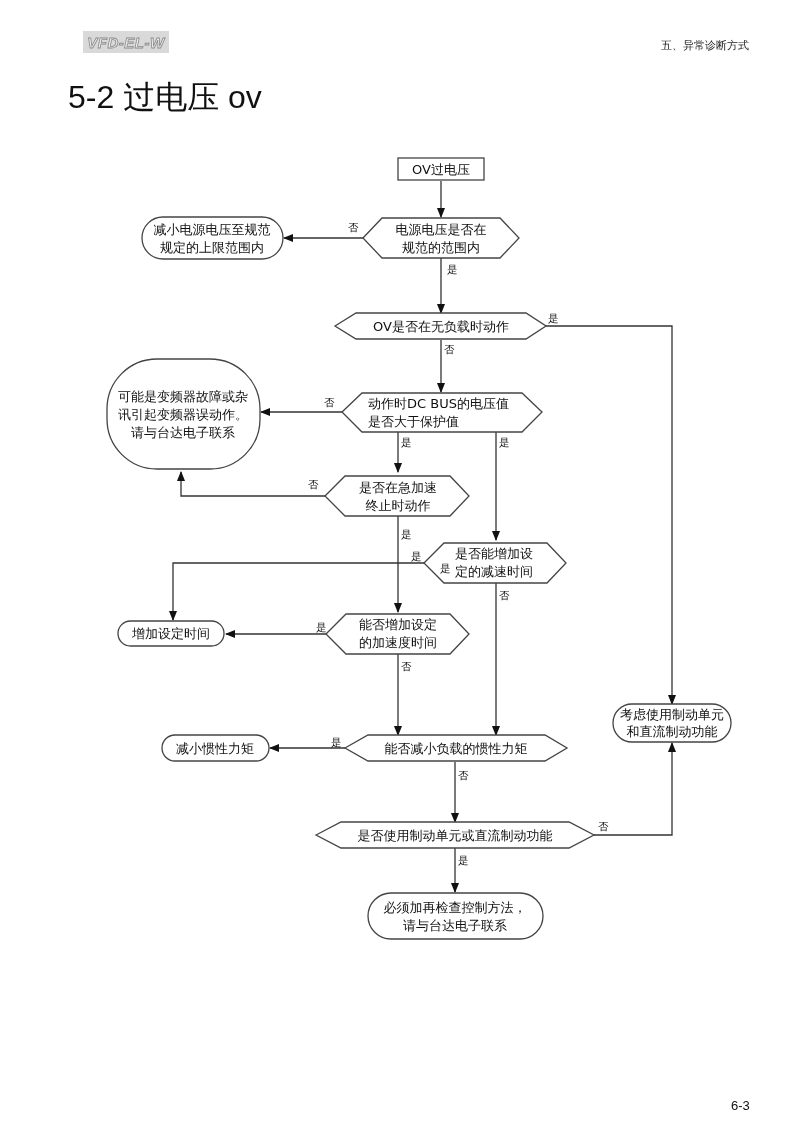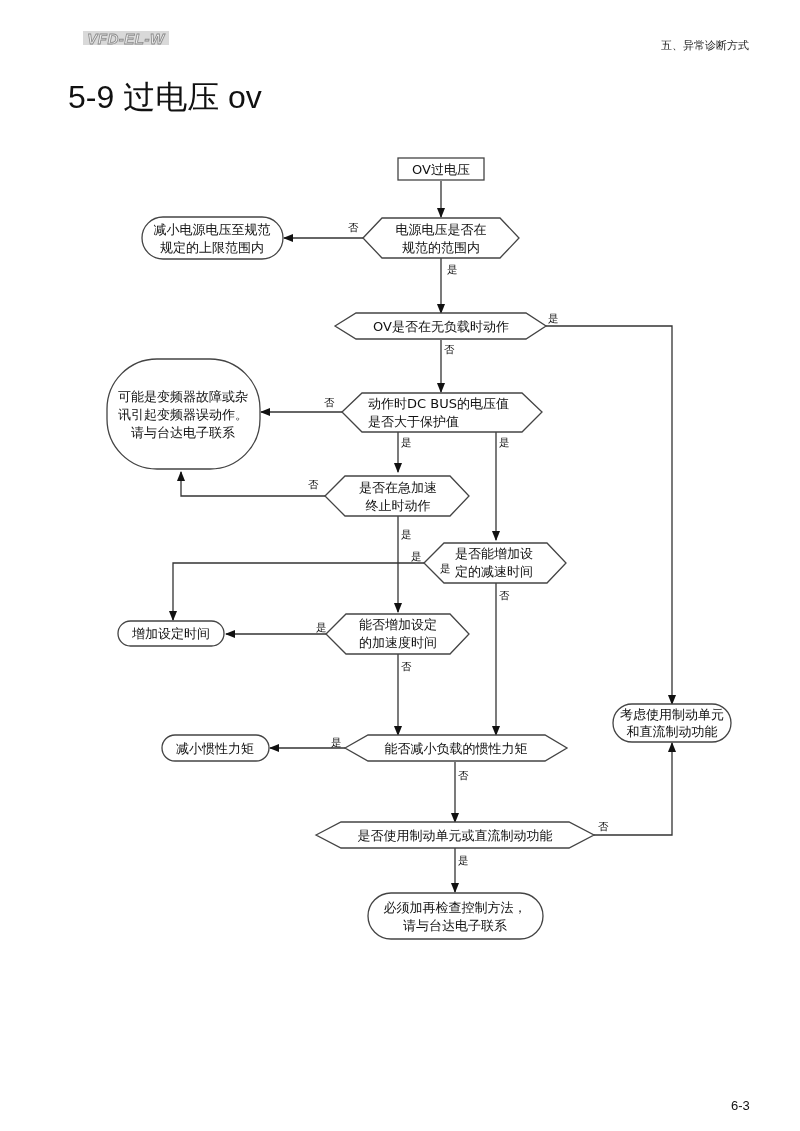--- a/index.html
+++ b/index.html
@@ -1,37 +1,37 @@
 <!DOCTYPE html>
 <html><head>
 <meta charset="utf-8">
 <style>
   html, body { margin: 0; padding: 0; background: #ffffff; }
   body { width: 800px; height: 1131px; position: relative; overflow: hidden; font-family: "DejaVu Sans", sans-serif; color: #000; }
-  .brand { position: absolute; left: 83px; top: 31px; width: 86px; height: 14px; background: #d9d9d9; display: flex; align-items: center; justify-content: center; }
+  .brand { position: absolute; left: 83px; top: 31px; width: 86px; height: 22px; background: #d9d9d9; display: flex; align-items: center; justify-content: center; }
   .brand span { font-family: "Liberation Sans", sans-serif; font-style: italic; font-weight: bold; font-size: 15px; color: #ececec; -webkit-text-stroke: 0.8px #8a8a8a; letter-spacing: 0.5px; }
   .chapter { position: absolute; right: 51px; top: 38px; font-size: 11px; color: #222; }
   .title { position: absolute; left: 68px; top: 76px; font-family: "Liberation Sans", sans-serif; font-size: 32px; color: #111; }
   .pageno { position: absolute; left: 731px; top: 1098px; font-family: "Liberation Sans", sans-serif; font-size: 13px; color: #111; }
   svg#flow { position: absolute; left: 0; top: 0; }
   svg text { font-family: "DejaVu Sans", sans-serif; fill: #111; }
   .node-text { font-size: 13px; }
   .lbl { font-size: 10.5px; }
   .shape { fill: #fff; stroke: #444; stroke-width: 1.3; }
   .edge { fill: none; stroke: #333; stroke-width: 1.3; }
   .arrowhead { fill: #111; }
 </style>
 </head>
 <body>
 
 <div class="brand">
     <span>VFD-EL-W</span>
   </div>
 <div class="chapter">五、异常诊断方式</div>
-<div class="title">5-9  过电压 ov</div>
+<div class="title">5-2  过电压 ov</div>
 <div class="pageno">6-3</div>
 
 <svg id="flow" width="800" height="1131" viewBox="0 0 800 1131">
   <defs>
     <marker id="arr" viewBox="0 0 10 10" refX="9" refY="5" markerWidth="8" markerHeight="8" orient="auto">
       <path d="M0,1 L10,5 L0,9 Z" class="arrowhead"></path>
     </marker>
   </defs>
 
   <g>

